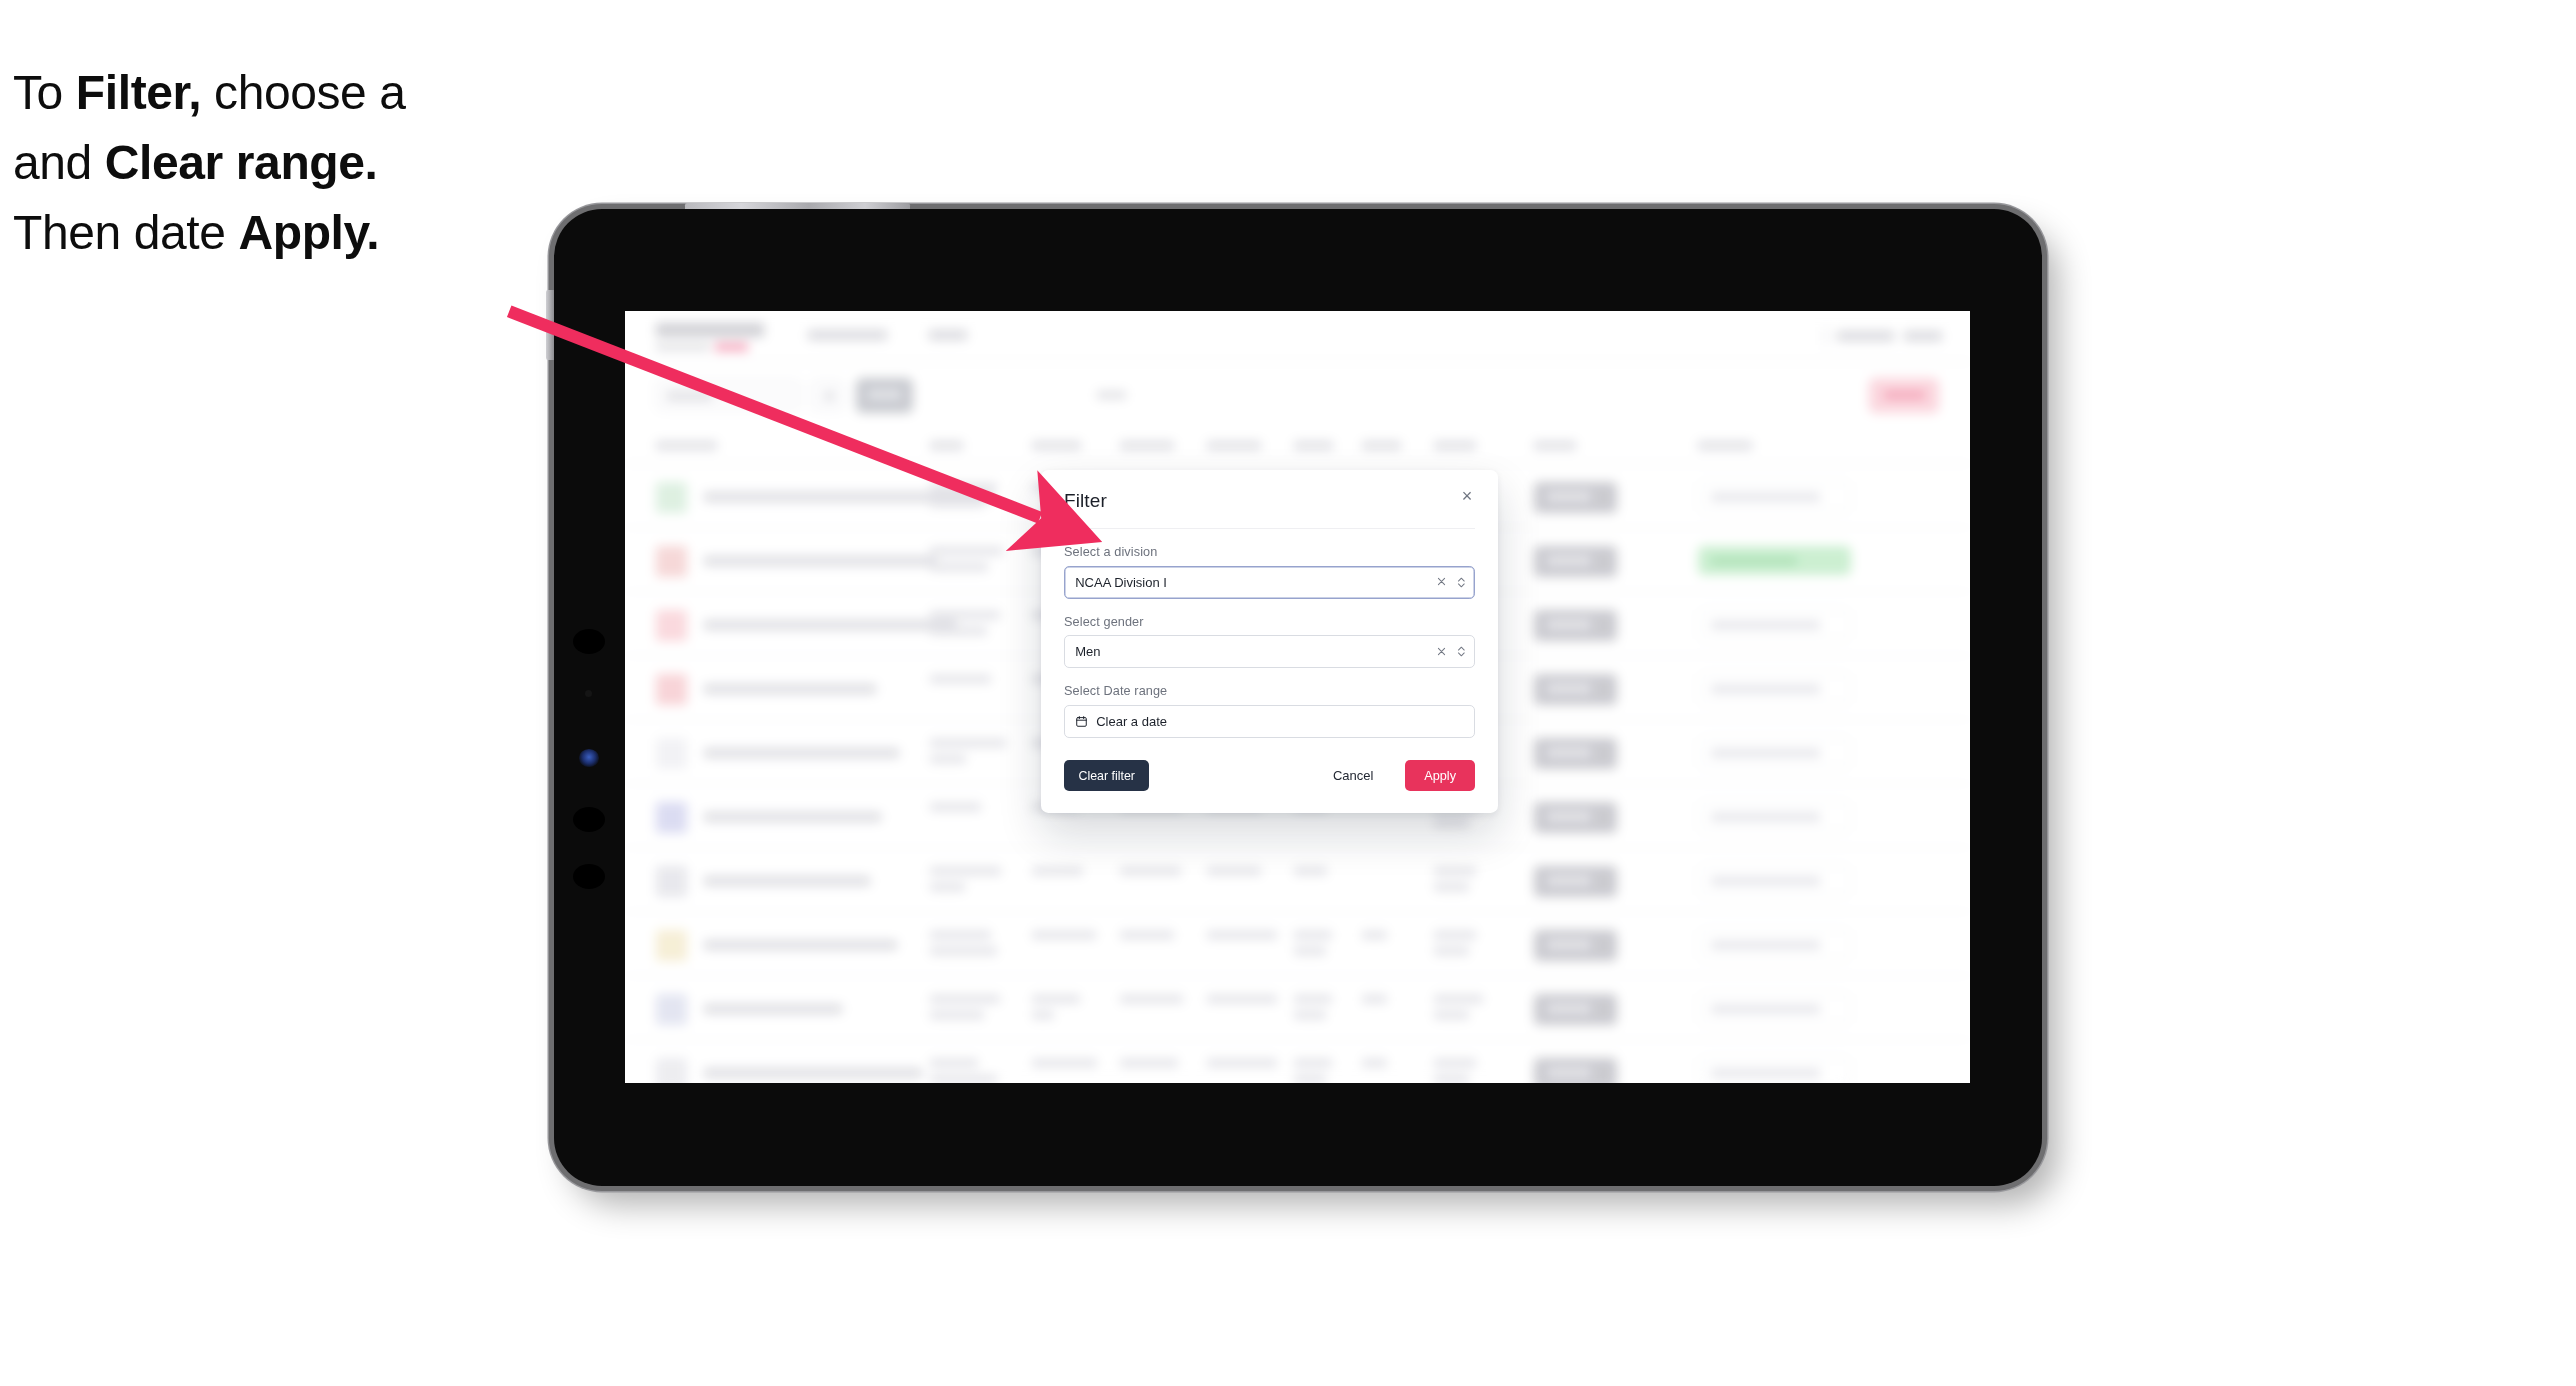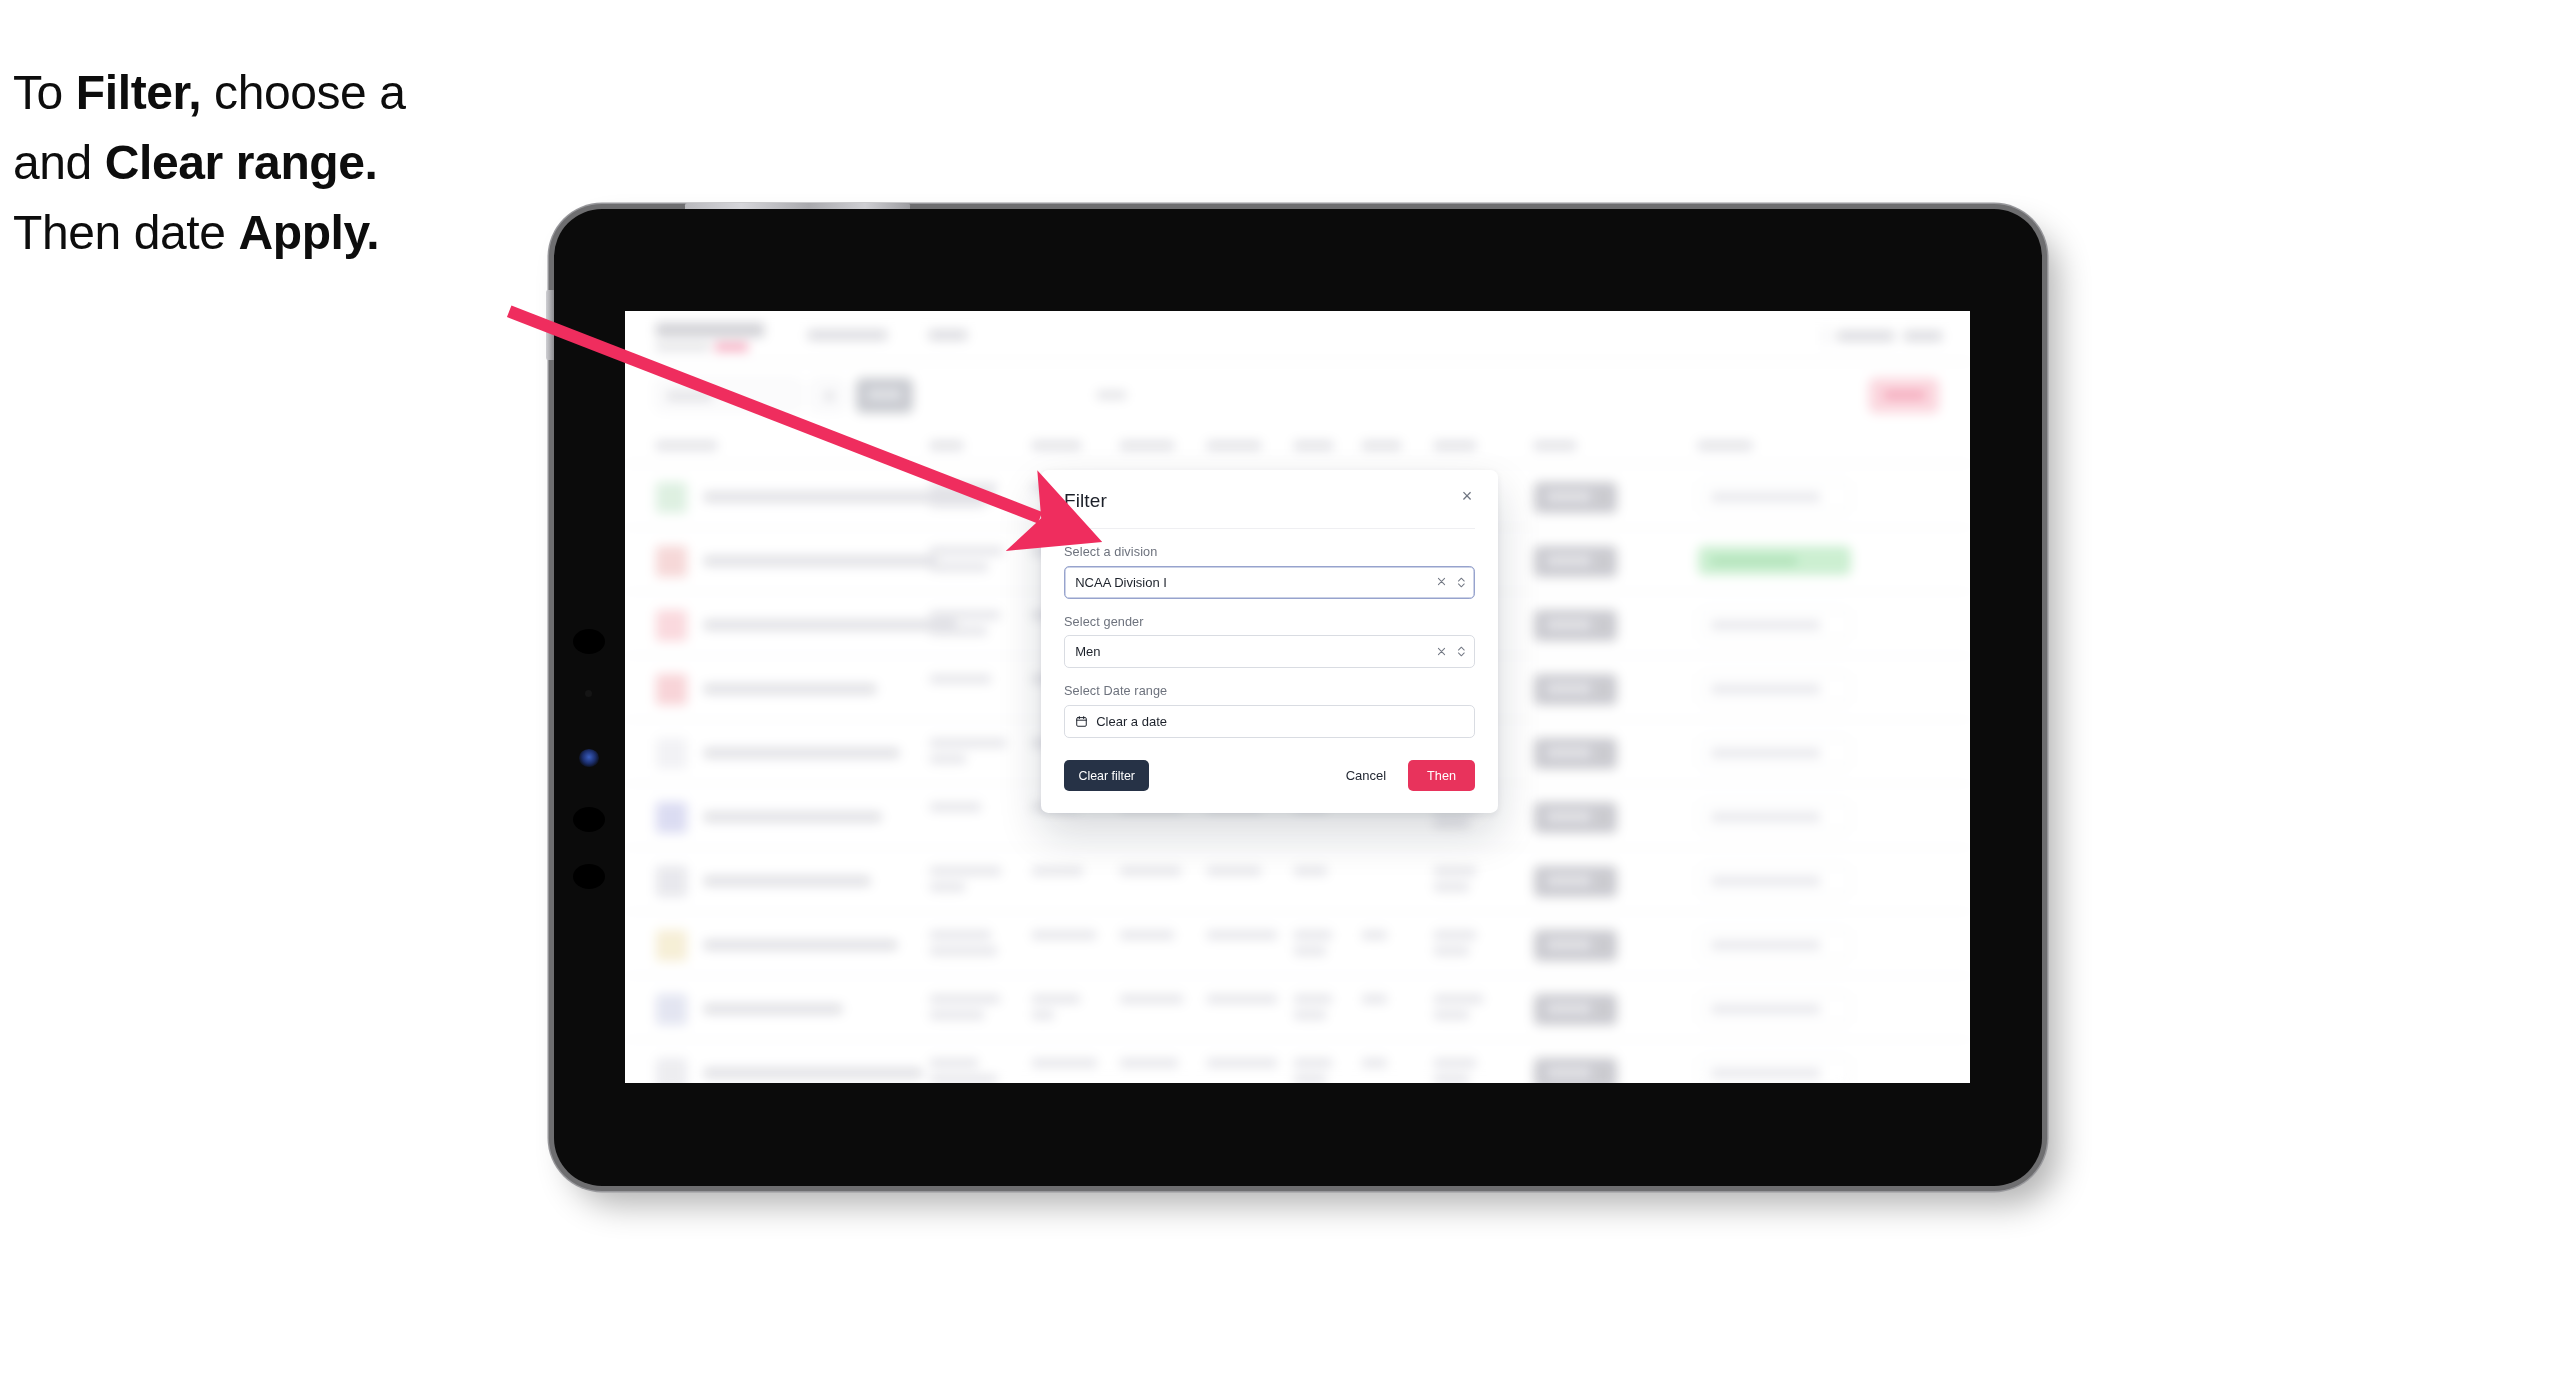--- a/index.html
+++ b/index.html
@@ -184,21 +184,21 @@
 
   .dlg-actions {
     margin-top: 22px;
     display:flex; align-items:center; justify-content:space-between;
   }
   .btn {
     border:none; border-radius:5.1px; cursor:pointer;
     font-family:"Liberation Sans", sans-serif;
   }
   .btn-clear { background:#263246; color:#ffffff; font-size:12.4px; padding: 8.7px 14.5px; }
-  .right-actions { display:flex; align-items:center; gap: 19px; }
+  .right-actions { display:flex; align-items:center; gap: 29px; }
   .btn-cancel { background:transparent; color:#232833; font-size:13px; padding: 7.3px 2.9px; }
   .btn-apply { background:#e8335c; color:#ffffff; font-size:12.7px; padding: 8.7px 19px; }
 </style>
 </head>
 <body>
 
 <div id="stage">
 
   <div class="caption">
     <div>
@@ -534,21 +534,21 @@
               </svg>
             </span>
             <span class="ctl-value">Clear a date</span>
           </div>
         </div>
 
         <div class="dlg-actions">
           <button class="btn btn-clear">Clear filter</button>
           <div class="right-actions">
             <button class="btn btn-cancel">Cancel</button>
-            <button class="btn btn-apply">Then</button>
+            <button class="btn btn-apply">Apply</button>
           </div>
         </div>
 
       </div>
     </div>
   </div>
 
   <svg class="arrow-svg" viewBox="0 0 3542 1906">
     <defs>
       <marker id="ahead" markerWidth="7" markerHeight="7" refX="1.6" refY="3.5" orient="auto">

